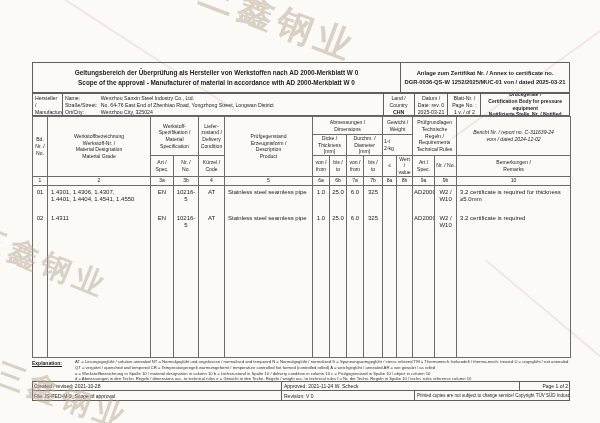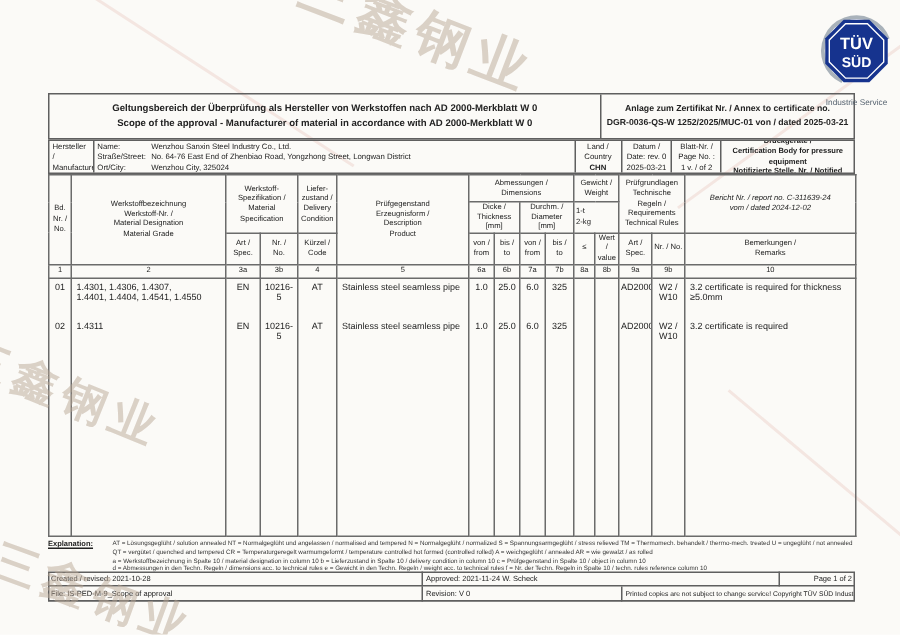--- a/index.html
+++ b/index.html
@@ -72,30 +72,20 @@
 <div class="page">
 
   <div class="streak s1"></div>
   <div class="streak s2"></div>
   <div class="streak s3"></div>
 
   <div class="wm wm1">三鑫钢业</div>
   <div class="wm wm2">三鑫钢业</div>
   <div class="wm wm3">三鑫钢业</div>
 
-  <div class="logo-wrap">
-    <svg width="48" height="50" viewBox="0 0 46 48">
-      <circle cx="23" cy="23" r="21.5" fill="none" stroke="#a9b2ba" stroke-width="2.4" stroke-dasharray="84 52" transform="rotate(115 23 23)"></circle>
-      <polygon points="14.8,3 31.2,3 43,14.8 43,31.2 31.2,43 14.8,43 3,31.2 3,14.8" fill="#16338e"></polygon>
-      <polygon points="16,5.6 30,5.6 40.4,16 40.4,30 30,40.4 16,40.4 5.6,30 5.6,16" fill="none" stroke="#ffffff" stroke-width="0.9"></polygon>
-      <text x="23" y="21.5" text-anchor="middle" font-size="10.5" font-weight="bold" fill="#ffffff" font-family="Liberation Sans, sans-serif">TÜV</text>
-      <text x="23" y="33" text-anchor="middle" font-size="9" font-weight="bold" fill="#ffffff" font-family="Liberation Sans, sans-serif">SÜD</text>
-    </svg>
-    <div class="logo-caption">Industrie Service</div>
-  </div>
 
   <div class="bx title-band">
     <div class="title-left">
       <div>Geltungsbereich der Überprüfung als Hersteller von Werkstoffen nach AD 2000-Merkblatt W 0</div>
       <div>Scope of the approval - Manufacturer of material in accordance with AD 2000-Merkblatt W 0</div>
     </div>
     <div class="title-right">
       <div>Anlage zum Zertifikat Nr. / Annex to certificate no.</div>
       <div>DGR-0036-QS-W 1252/2025/MUC-01 von / dated 2025-03-21</div>
     </div>

